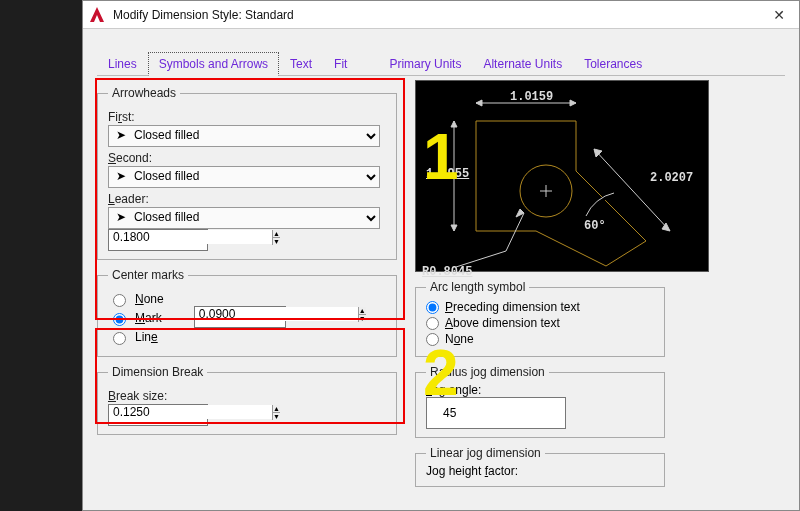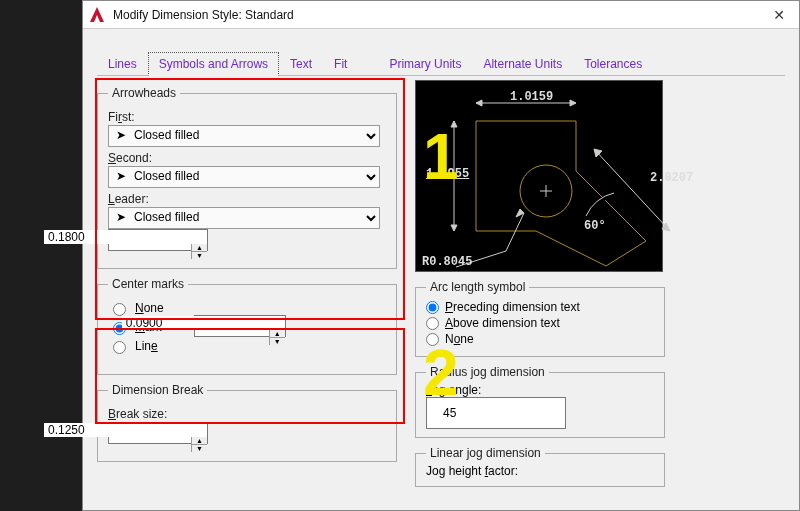--- a/index.html
+++ b/index.html
@@ -61,61 +61,60 @@
     border-bottom: 1px solid #f0f0f0;
   }
   .content {
     position: relative;
     padding: 4px 14px;
     height: 440px;
   }
   fieldset {
     border: 1px solid #aaa;
     margin: 4px 0 8px 0;
-    padding: 6px 10px 17px 10px;
+    padding: 6px 10px 8px 10px;
     font-size: 12px;
   }
   legend { padding: 0 4px; color: #222; font-size: 12px; }
   .leftcol { width: 300px; }
   label.fld { display: block; margin: 4px 0 1px 0; color: #222; }
   .underline { text-decoration: underline; }
   select.combo {
     width: 272px; height: 22px;
     background: #fafafa;
     border: 1px solid #999;
     font-size: 12px;
     padding-left: 4px;
   }
   .optline { display: flex; align-items: center; gap: 6px; }
   .optline .arrow-ico { display: inline-block; width: 14px; text-align: center; }
   .spinbox {
-    display: flex; align-items: flex-end;
+    display: flex; align-items: flex-start;
     width: 100px; height: 22px;
     border: 1px solid #777;
     background: #fff;
-    flex-direction: column;
   }
   .spinbox input {
     border: none; flex: 1; padding: 0 4px; font-size: 12px; outline: none;
   }
   .spinbox .spbtns { width: 16px; display: flex; flex-direction: column; border-left: 1px solid #999; }
   .spinbox .spbtn { flex: 1; font-size: 7px; display:flex; align-items:center; justify-content:center; background:#eee; }
   .spinbox .spbtn:first-child { border-bottom: 1px solid #999; }
   .redbox { position: absolute; border: 2px solid #e00; pointer-events: none; }
   .redbox1 { left: 12px; top: 0px; width: 310px; height: 242px; }
   .redbox2 { left: 12px; top: 250px; width: 310px; height: 96px; }
   .big-num { position: absolute; font-size: 64px; font-weight: bold; color: #f5e800; pointer-events: none; font-family: Arial, sans-serif; }
   .big1 { left: 340px; top: 42px; }
   .big2 { left: 340px; top: 258px; }
   
   .rightcol {
     position: absolute; left: 332px; top: 2px; width: 360px;
   }
   .preview {
-    width: 248px; height: 192px;
+    width: 294px; height: 192px;
     background: #000;
     border: 1px solid #555;
     position: relative;
     margin-bottom: 8px;
     font-family: "Courier New", monospace;
     color: #ddd;
   }
   .preview .dim { position: absolute; font-size: 12px; font-weight: bold; }
   .rightcol fieldset { padding: 4px 10px 8px 10px; }
   .radio-row { display:flex; align-items:center; gap:6px; margin: 2px 0; }
@@ -262,21 +261,21 @@
             <path d="M170,135 A40 40 0 0 1 198,112"></path>
             <line x1="90" y1="170" x2="40" y2="186"></line>
             <polygon points="108,132 100,136 104,128" fill="#ccc"></polygon>
             <line x1="108" y1="132" x2="90" y2="170"></line>
           </g>
         </svg>
         <div class="dim" style="left:94px; top:9px;">1.0159</div>
         <div class="dim" style="left:10px; top:86px;text-decoration:underline;">1.1955</div>
         <div class="dim" style="left:234px; top:90px;">2.0207</div>
         <div class="dim" style="left:168px; top:138px;">60°</div>
-        <div class="dim" style="left:6px; top:174px;">R0.8045</div>
+        <div class="dim" style="left:6px; top:184px;text-decoration:underline;">R0.8045</div>
       </div>
 
       <fieldset style="width:250px">
         <legend>Arc length symbol</legend>
         <div class="radio-row">
           <input type="radio" name="arc" checked="" style="">
           <span><span class="underline">P</span><span>receding dimension text</span></span>
         </div>
         <div class="radio-row">
           <input type="radio" name="arc" style="">

